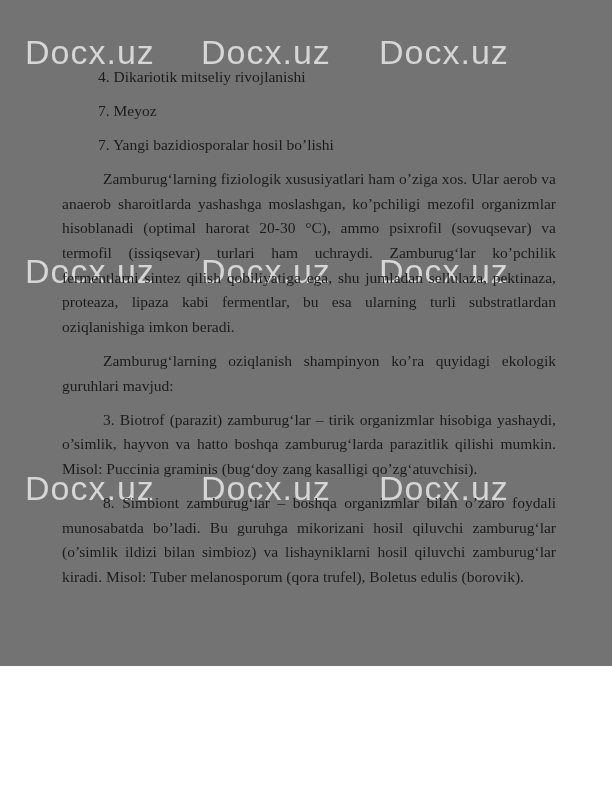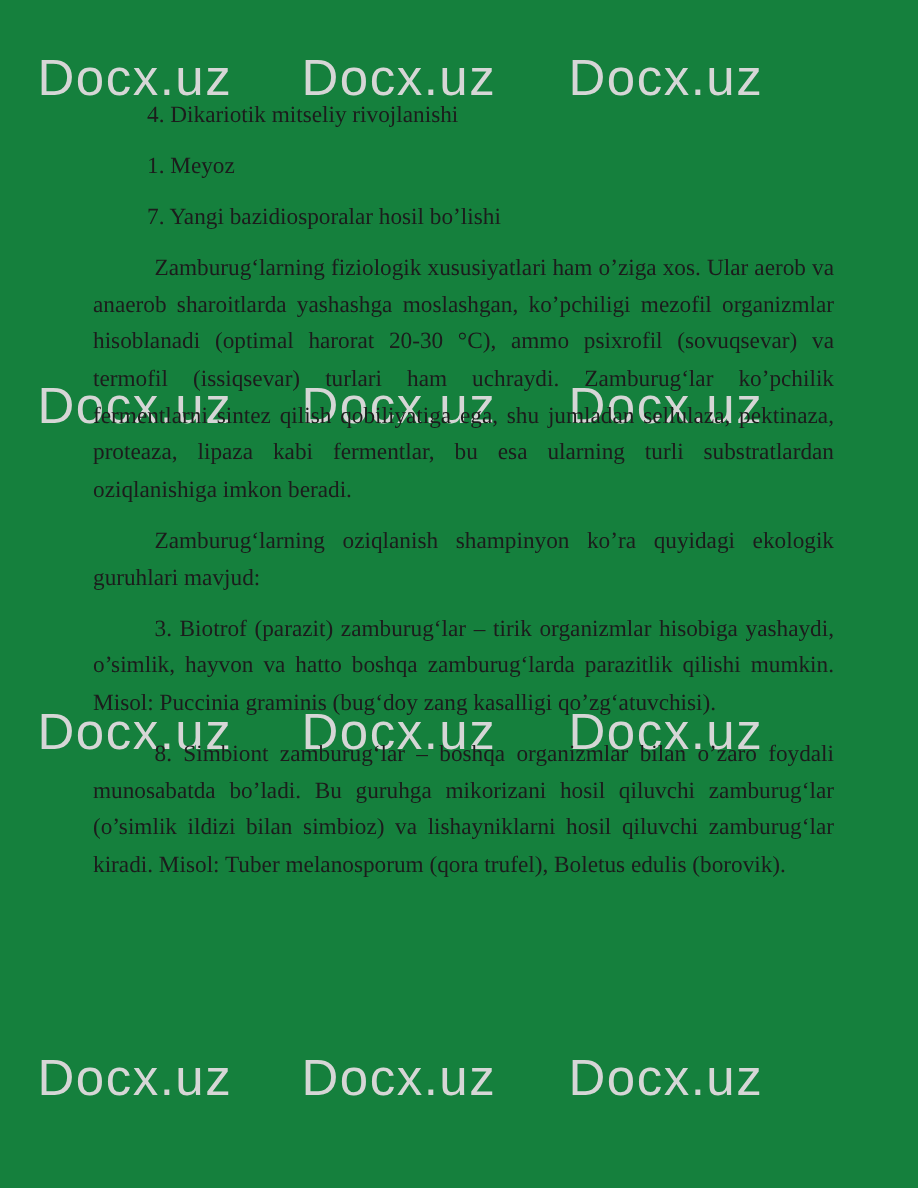--- a/index.html
+++ b/index.html
@@ -4,22 +4,22 @@
 <title>Document</title>
 <style>
   html, body {
     margin: 0;
     padding: 0;
     background: #ffffff;
   }
   .page {
     position: relative;
     width: 612px;
-    height: 792px;
-    background: #15803d;
+    height: 666px;
+    background: #737373;
     overflow: hidden;
     font-family: "Liberation Serif", serif;
     color: #1c1c1c;
   }
   .watermark-layer {
     position: absolute;
     inset: 0;
     z-index: 0;
   }
   .wm {
@@ -78,21 +78,21 @@
     <span class="wm r3 c1">Docx.uz</span>
     <span class="wm r3 c2">Docx.uz</span>
     <span class="wm r3 c3">Docx.uz</span>
     <span class="wm r4 c1">Docx.uz</span>
     <span class="wm r4 c2">Docx.uz</span>
     <span class="wm r4 c3">Docx.uz</span>
   </div>
 
   <div class="content">
     <p class="item">4. Dikariotik mitseliy rivojlanishi</p>
-    <p class="item">1. Meyoz</p>
+    <p class="item">7. Meyoz</p>
     <p class="item">7. Yangi bazidiosporalar hosil bo’lishi</p>
 
     <p class="body">Zamburugʻlarning fiziologik xususiyatlari ham o’ziga xos. Ular aerob va anaerob sharoitlarda yashashga moslashgan, ko’pchiligi mezofil organizmlar hisoblanadi (optimal harorat 20-30 °C), ammo psixrofil (sovuqsevar) va termofil (issiqsevar) turlari ham uchraydi. Zamburugʻlar ko’pchilik fermentlarni sintez qilish qobiliyatiga ega, shu jumladan sellulaza, pektinaza, proteaza, lipaza kabi fermentlar, bu esa ularning turli substratlardan oziqlanishiga imkon beradi.</p>
     <p class="body">Zamburugʻlarning oziqlanish shampinyon ko’ra quyidagi ekologik guruhlari mavjud:</p>
     <p class="body">3. Biotrof (parazit) zamburugʻlar – tirik organizmlar hisobiga yashaydi, o’simlik, hayvon va hatto boshqa zamburugʻlarda parazitlik qilishi mumkin. Misol: Puccinia graminis (bugʻdoy zang kasalligi qo’zgʻatuvchisi).</p>
     <p class="body">8. Simbiont zamburugʻlar – boshqa organizmlar bilan o’zaro foydali munosabatda bo’ladi. Bu guruhga mikorizani hosil qiluvchi zamburugʻlar (o’simlik ildizi bilan simbioz) va lishayniklarni hosil qiluvchi zamburugʻlar kiradi. Misol: Tuber melanosporum (qora trufel), Boletus edulis (borovik).</p>
   </div>
 
 </div>
 

